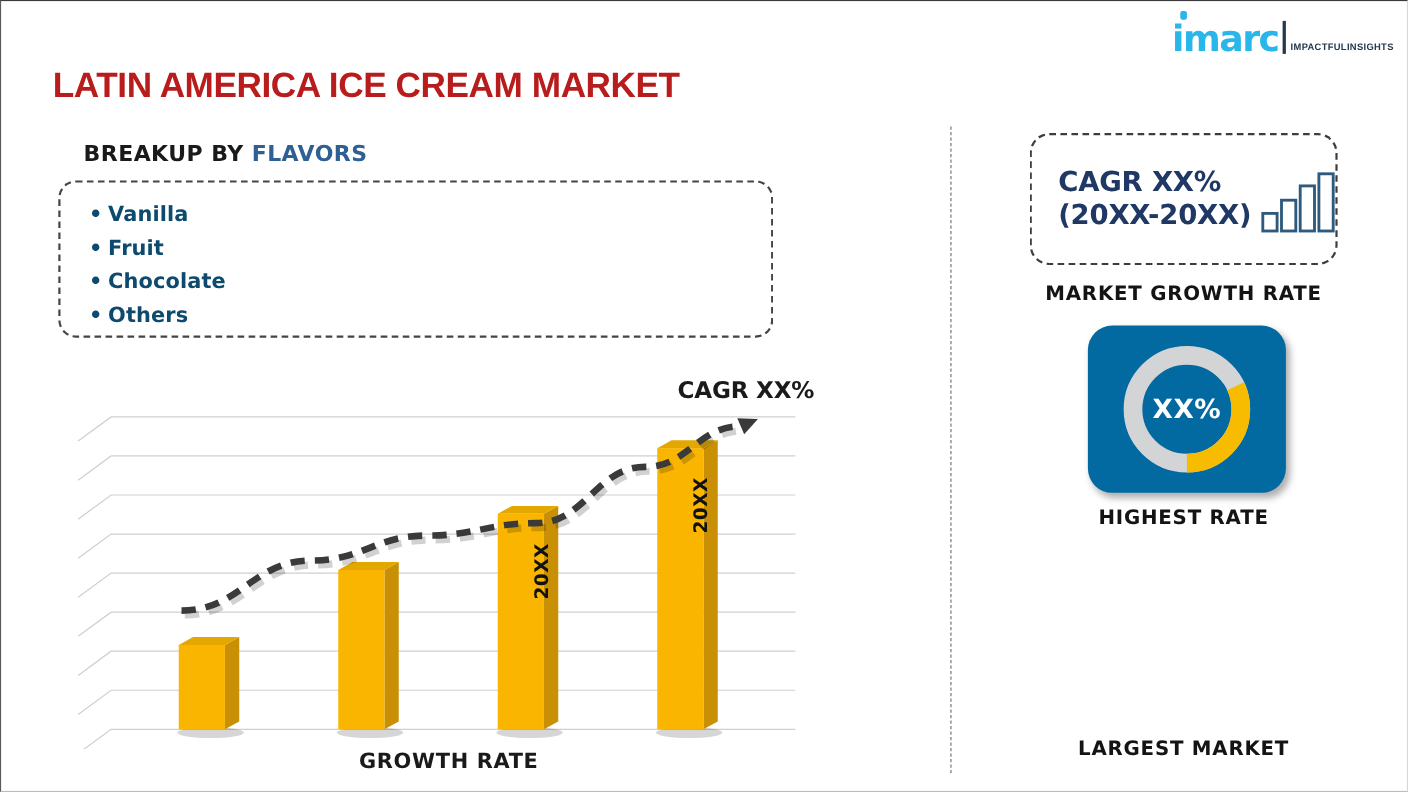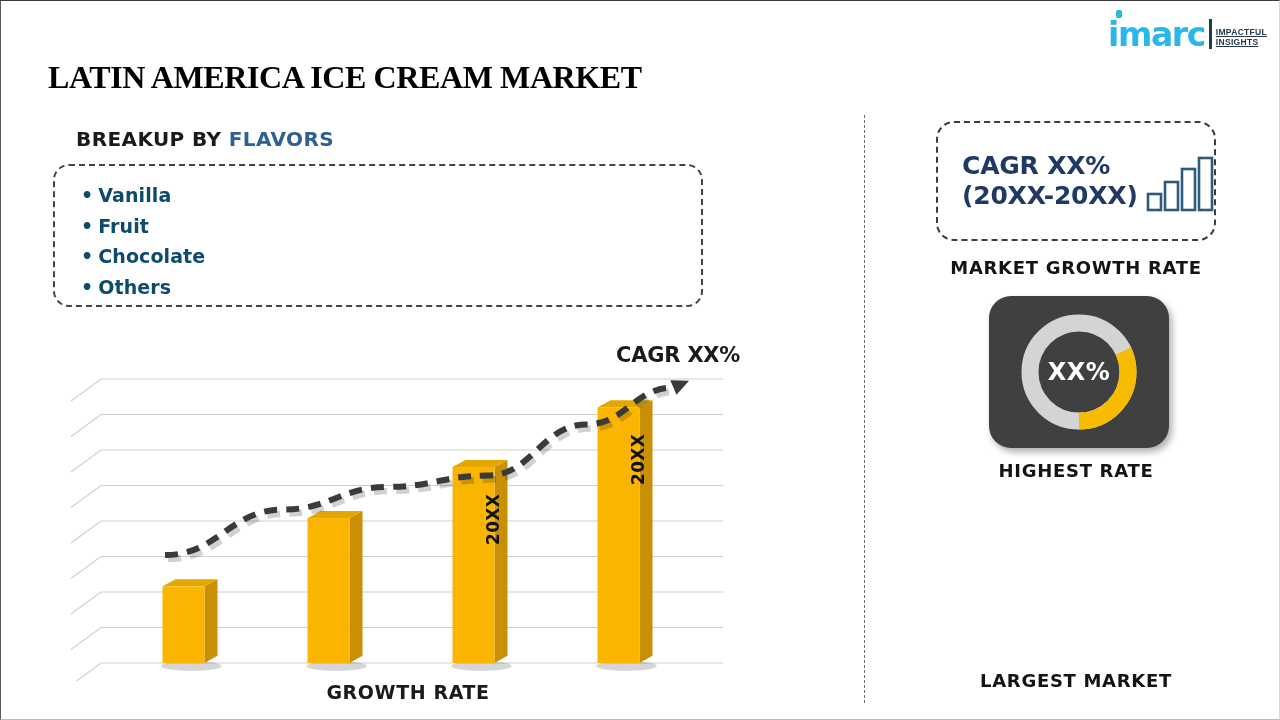--- a/index.html
+++ b/index.html
@@ -32,33 +32,32 @@
     color: #29b6ea; line-height: 1;
     font-family: "DejaVu Sans", sans-serif;
   }
   #logo-dot {
     position: absolute; left: 8px; top: -8px;
     width: 6px; height: 8px; border-radius: 2px;
     background: #29b6ea;
   }
   #logo-bar { width: 3px; height: 30px; background: #23394d; margin: 0 1px 2px 1px; }
   #logo-tag {
-    display: flex; flex-direction: column; justify-content: center;
+    display: flex; flex-direction: row; justify-content: center;
     font-size: 8.5px; font-weight: bold; color: #23394d;
     line-height: 1.25; letter-spacing: 0.3px;
     padding-bottom: 3px;
-    text-decoration: underline;
   }
 
   
   #main-title {
     position: absolute; left: 47px; top: 58px;
-    font-size: 32px; font-weight: bold; color: #000000;
+    font-size: 32px; font-weight: bold; color: #b91c1c;
     letter-spacing: -0.4px;
-    font-family: Liberation Serif, serif;
+    font-family: Liberation Sans, sans-serif;
   }
   #subtitle {
     position: absolute; left: 75px; top: 126px;
     font-size: 20px; font-weight: bold; color: #1a1a1a;
     letter-spacing: 0.4px;
     font-family: "DejaVu Sans", sans-serif;
   }
   #subtitle .hl { color: #2e6094; }
 
   
@@ -127,21 +126,21 @@
     font-size: 18px; font-weight: bold; color: #141414;
     letter-spacing: 0.7px;
     font-family: "DejaVu Sans", sans-serif;
   }
   #caption-growth { left: 925px; top: 256px; }
   #caption-cagr   { left: 925px; top: 459px; }
   #caption-market { left: 925px; top: 669px; }
 
   .donut-card {
     position: absolute; width: 180px; height: 152px;
-    background: #404040; border-radius: 22px;
+    background: #0369a1; border-radius: 22px;
     box-shadow: 3px 4px 7px rgba(0,0,0,0.32);
     display: flex; align-items: center; justify-content: center;
   }
   #card-cagr   { left: 988px; top: 295px; }
   #card-market { left: 988px; top: 508px; }
   .donut-center {
     position: absolute; left: 0; top: 0; width: 180px; height: 152px;
     display: flex; align-items: center; justify-content: center;
     font-size: 24px; font-weight: bold; color: #ffffff;
     letter-spacing: 0.5px;

